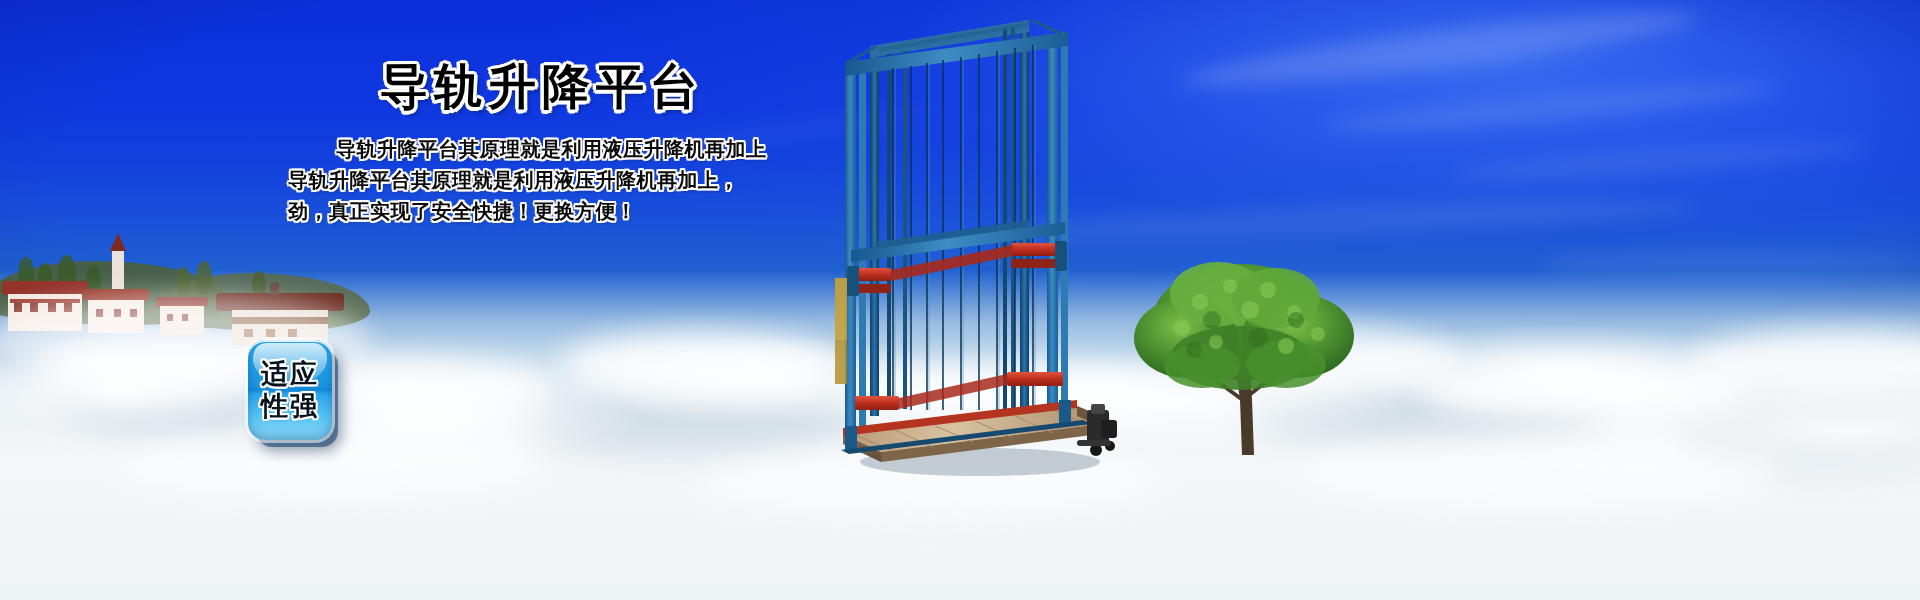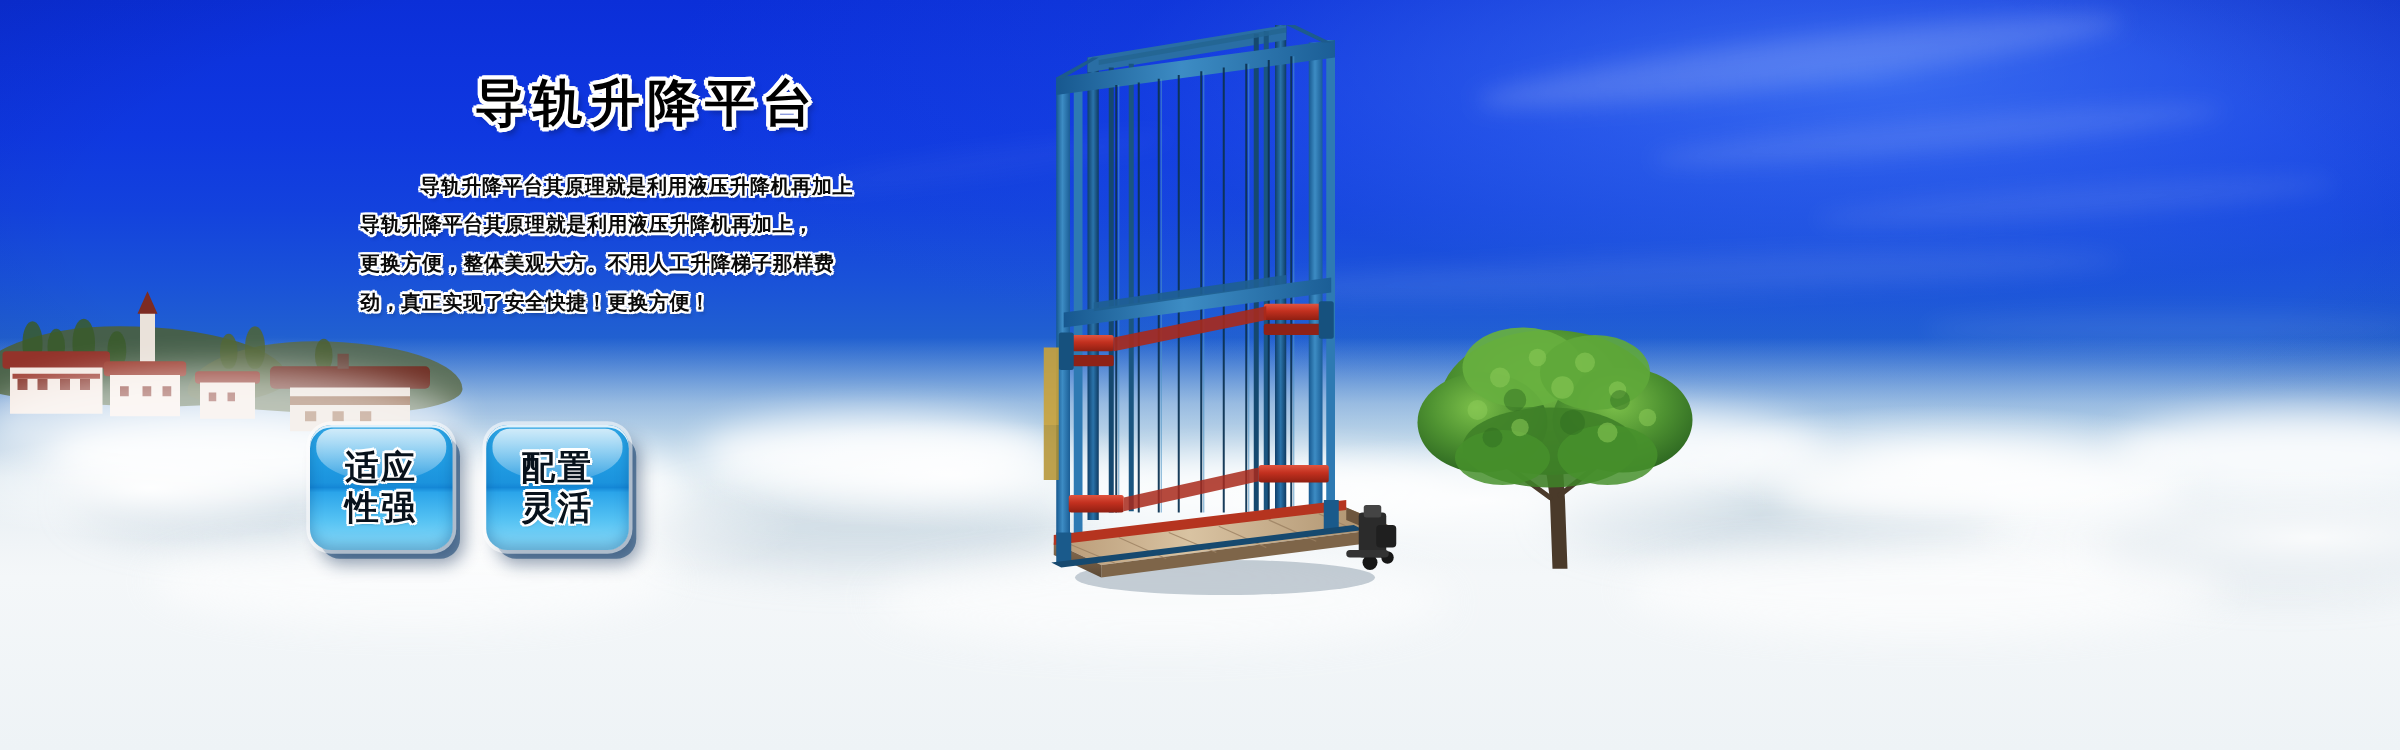--- a/index.html
+++ b/index.html
@@ -74,45 +74,45 @@
 
   
   .bigtree{position:absolute;left:1090px;top:250px;width:330px;height:210px;}
 
   
   .machine{position:absolute;left:815px;top:10px;width:330px;height:470px;}
 
   
   .title{
     position:absolute;left:380px;top:55px;
-    font-size:40px;font-weight:bold;letter-spacing:6px;color:#000;
+    font-size:48px;font-weight:bold;letter-spacing:6px;color:#000;
     text-shadow:
       -2.5px -2.5px 0 #fff, 2.5px -2.5px 0 #fff, -2.5px 2.5px 0 #fff, 2.5px 2.5px 0 #fff,
       0 -3px 0 #fff, 0 3px 0 #fff, -3px 0 0 #fff, 3px 0 0 #fff,
       -3.5px -1px 0 #fff, 3.5px 1px 0 #fff, 1px -3.5px 0 #fff, -1px 3.5px 0 #fff,
       4px 5px 5px rgba(0,0,0,.35);
     white-space:nowrap;
   }
   .body-copy{
     position:absolute;left:288px;top:134px;width:476px;
   }
   .copy-line{
-    font-size:16px;font-weight:bold;line-height:31px;color:#0a0a0a;
+    font-size:20px;font-weight:bold;line-height:31px;color:#0a0a0a;
     letter-spacing:.5px;white-space:nowrap;
     text-shadow:
       -1.6px -1.6px 0 #fff, 1.6px -1.6px 0 #fff, -1.6px 1.6px 0 #fff, 1.6px 1.6px 0 #fff,
       0 -2px 0 #fff, 0 2px 0 #fff, -2px 0 0 #fff, 2px 0 0 #fff,
       2px 3px 3px rgba(0,0,0,.28);
   }
   .copy-line.indent{text-indent:48px;}
 
   
   .btn-row{position:absolute;left:248px;top:340px;display:flex;gap:27px;}
   .btn{
-    position:relative;width:114px;height:100px;border-radius:17px;
+    position:relative;width:84px;height:100px;border-radius:17px;
     background:linear-gradient(to bottom,
         #2fa8e8 0%, #24a2e6 20%, #1b93dd 46%, #1487d6 50%,
         #2ba5ea 54%, #55c2f3 76%, #8ddcf9 100%);
     box-shadow:
       0 0 0 3px rgba(255,255,255,.55),
       7px 8px 0 -1px rgba(12,60,110,.55),
       9px 11px 14px rgba(10,40,80,.45),
       inset 0 2px 0 rgba(255,255,255,.85),
       inset 0 -4px 10px rgba(0,60,120,.35);
     display:flex;flex-direction:column;align-items:center;justify-content:center;
@@ -379,32 +379,25 @@
           <circle cx="104" cy="100" r="8"></circle>
       </g>
     </svg>
   </div>
 
   <div class="title">导轨升降平台</div>
 
   <div class="body-copy">
     <div class="copy-line indent">导轨升降平台其原理就是利用液压升降机再加上</div>
     <div class="copy-line">导轨升降平台其原理就是利用液压升降机再加上，</div>
-    <div class="copy-line">更换方便，整体美观大方。不用人工升降梯子那样费</div>
     <div class="copy-line">劲，真正实现了安全快捷！更换方便！</div>
   </div>
 
   <div class="btn-row">
     <div class="btn">
       <div class="btn-txt">
         <span class="btn-line">适应</span>
         <span class="btn-line">性强</span>
       </div>
     </div>
-    <div class="btn">
-      <div class="btn-txt">
-        <span class="btn-line">配置</span>
-        <span class="btn-line">灵活</span>
-      </div>
-    </div>
   </div>
 
 </div>
 
 </body></html>

